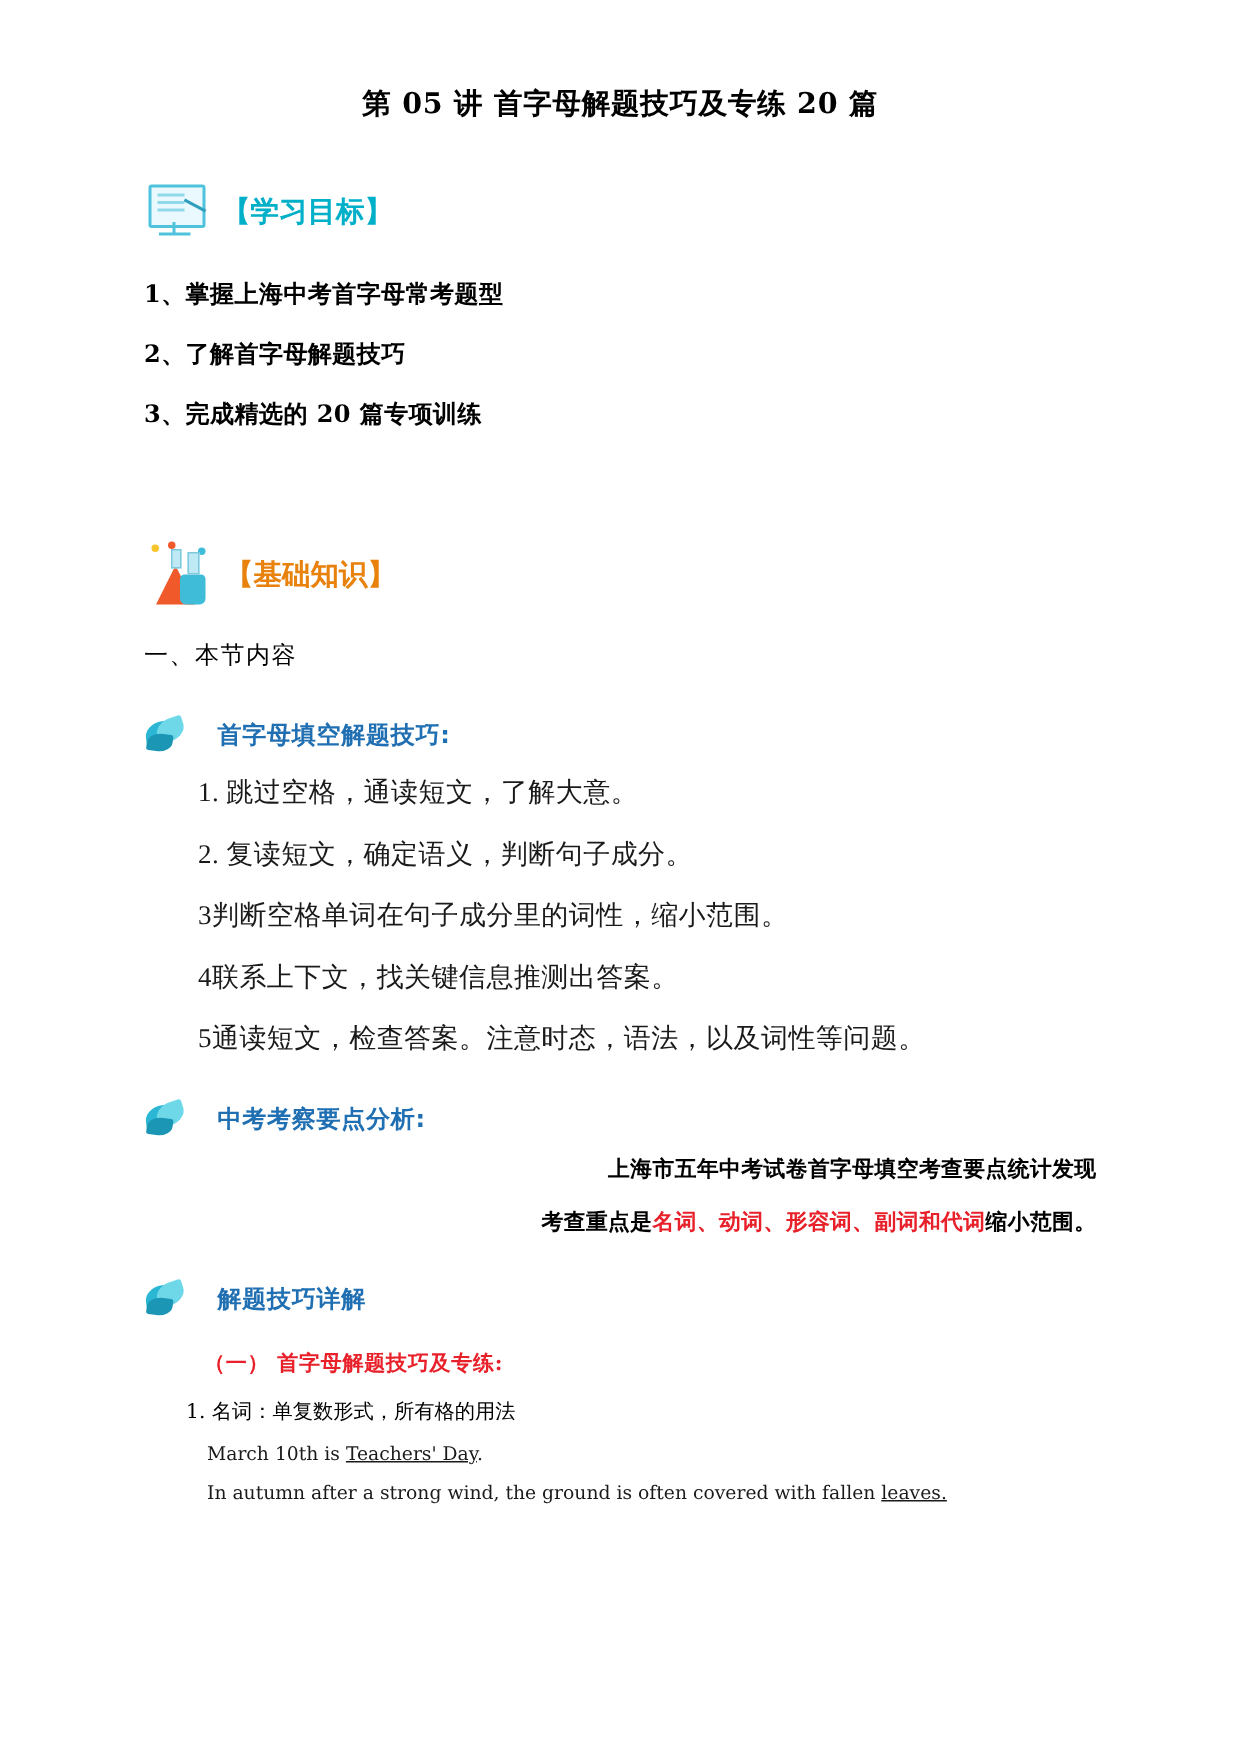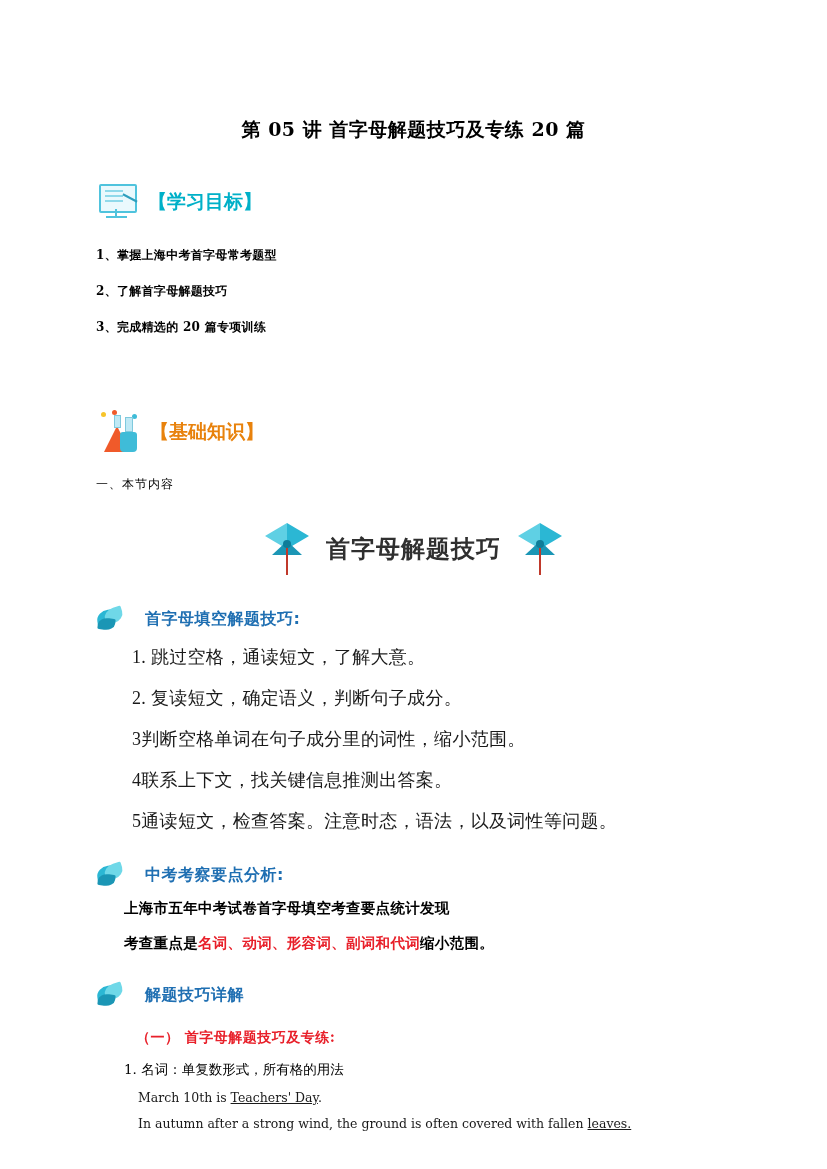--- a/index.html
+++ b/index.html
@@ -24,21 +24,21 @@
     padding: 0 96px;
   }
 
   
   .doc-title {
     text-align: center;
     font-family: "DejaVu Serif", "Liberation Serif", serif;
     font-weight: bold;
     font-size: 19px;
     letter-spacing: 0.5px;
-    margin-top: 117px;
+    margin-top: 56px;
     color: #000;
   }
 
   
   .sec-head {
     display: flex;
     align-items: center;
     gap: 6px;
   }
   .sec-head-1 { margin-top: 40px; }
@@ -138,29 +138,29 @@
   .icon-flask .b2 { left: 16px; top: 0px; background: #f05a2a; }
   .icon-flask .b3 { left: 36px; top: 4px; background: #3fbcd8; }
 
   
   .goals {
     margin-top: 26px;
   }
   .goals .g {
     font-family: "DejaVu Serif", "Liberation Serif", serif;
     font-weight: bold;
-    font-size: 12px;
+    font-size: 16px;
     margin-bottom: 19px;
     letter-spacing: 0.3px;
   }
 
   
   .h-cn {
     font-family: "DejaVu Serif", "Liberation Serif", serif;
-    font-size: 12px;
+    font-size: 16px;
     margin-top: 22px;
     letter-spacing: 1px;
   }
 
   
   .banner {
     margin-top: 28px;
     display: flex;
     align-items: center;
     justify-content: center;
@@ -262,21 +262,21 @@
   .tips { margin-top: 14px; }
   .tips .t {
     font-family: Liberation Serif, serif;
     font-size: 18px;
     color: #1a1a1a;
     margin: 0 0 17px 36px;
     letter-spacing: 0.3px;
   }
 
   
-  .analysis { margin-top: 12px; }
+  .analysis { margin-top: 12px; text-align: right; }
   .analysis .a {
     font-family: "DejaVu Serif", "Liberation Serif", serif;
     font-weight: bold;
     font-size: 14.5px;
     margin: 0 0 16px 28px;
     letter-spacing: 0.3px;
   }
   .red { color: #e8202a; }
 
   
@@ -332,37 +332,20 @@
       <span class="fl-a"></span>
         <span class="fl-a-neck"></span>
       <span class="fl-b"></span>
         <span class="fl-b-neck"></span>
     </span>
     <span class="label label-orange">【基础知识】</span>
   </div>
 
   <div class="h-cn">一、本节内容</div>
 
-  <div class="banner">
-    <span class="pinwheel">
-      <span class="v v2"></span>
-        <span class="v v1"></span>
-        <span class="v v3"></span>
-      <span class="stem"></span>
-        <span class="hub"></span>
-    </span>
-    <span class="btxt">首字母解题技巧</span>
-    <span class="pinwheel">
-      <span class="v v2"></span>
-        <span class="v v1"></span>
-        <span class="v v3"></span>
-      <span class="stem"></span>
-        <span class="hub"></span>
-    </span>
-  </div>
 
   <div class="leaf-head">
     <span class="leaf">
       <span class="l1"></span>
         <span class="l2"></span>
         <span class="l3"></span>
     </span>
     <span class="ltxt">首字母填空解题技巧:</span>
   </div>
   <div class="tips">

